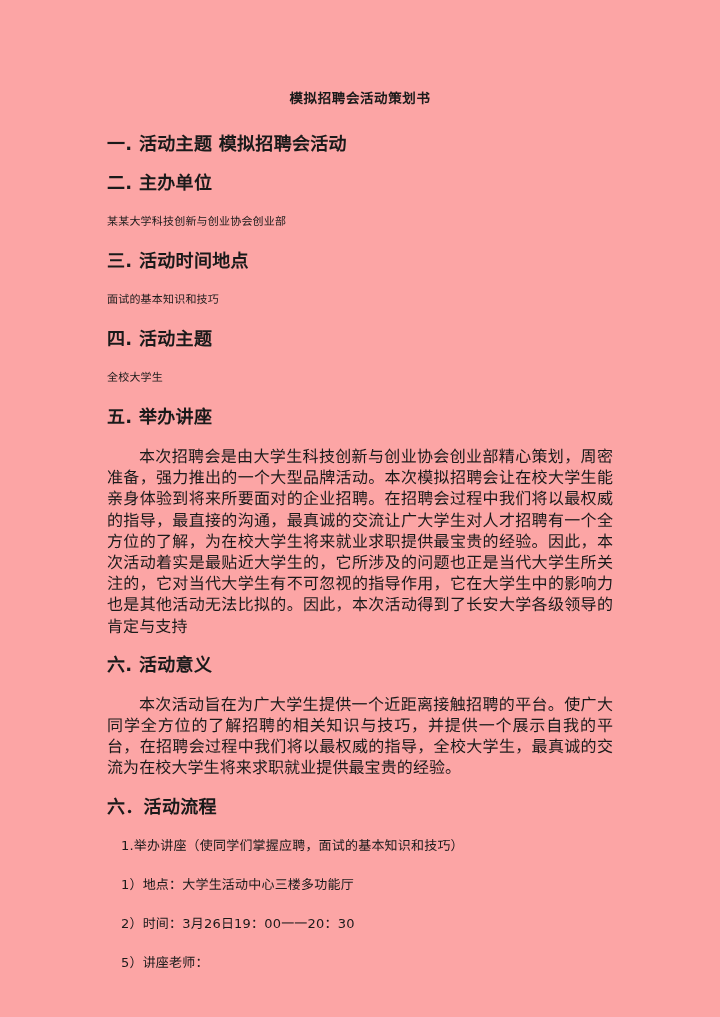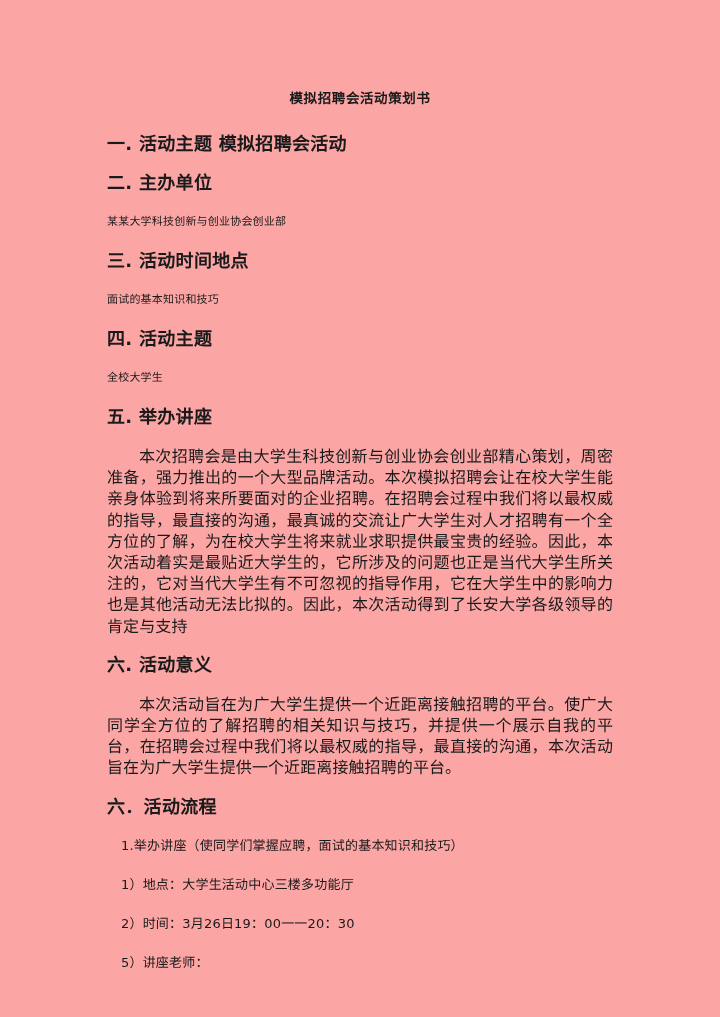--- a/index.html
+++ b/index.html
@@ -93,21 +93,21 @@
     <div class="heading">三. 活动时间地点</div>
     <div class="body-line">面试的基本知识和技巧</div>
 
     <div class="heading">四. 活动主题</div>
     <div class="body-line">全校大学生</div>
 
     <div class="heading">五. 举办讲座</div>
     <p class="body-para">本次招聘会是由大学生科技创新与创业协会创业部精心策划，周密准备，强力推出的一个大型品牌活动。本次模拟招聘会让在校大学生能亲身体验到将来所要面对的企业招聘。在招聘会过程中我们将以最权威的指导，最直接的沟通，最真诚的交流让广大学生对人才招聘有一个全方位的了解，为在校大学生将来就业求职提供最宝贵的经验。因此，本次活动着实是最贴近大学生的，它所涉及的问题也正是当代大学生所关注的，它对当代大学生有不可忽视的指导作用，它在大学生中的影响力也是其他活动无法比拟的。因此，本次活动得到了长安大学各级领导的肯定与支持</p>
 
     <div class="heading">六. 活动意义</div>
-    <p class="body-para">本次活动旨在为广大学生提供一个近距离接触招聘的平台。使广大同学全方位的了解招聘的相关知识与技巧，并提供一个展示自我的平台，在招聘会过程中我们将以最权威的指导，最直接的沟通，本次活动旨在为广大学生提供一个近距离接触招聘的平台。</p>
+    <p class="body-para">本次活动旨在为广大学生提供一个近距离接触招聘的平台。使广大同学全方位的了解招聘的相关知识与技巧，并提供一个展示自我的平台，在招聘会过程中我们将以最权威的指导，全校大学生，最真诚的交流为在校大学生将来求职就业提供最宝贵的经验。</p>
 
     <div class="heading gap-wide spacer-top-flow">六．活动流程</div>
 
     <div class="list-item">1.举办讲座（使同学们掌握应聘，面试的基本知识和技巧）</div>
     <div class="list-item sub">1）地点：大学生活动中心三楼多功能厅</div>
     <div class="list-item sub">2）时间：3月26日19：00一一20：30</div>
     <div class="list-item sub">5）讲座老师：</div>
 
   </div>
 </div>

